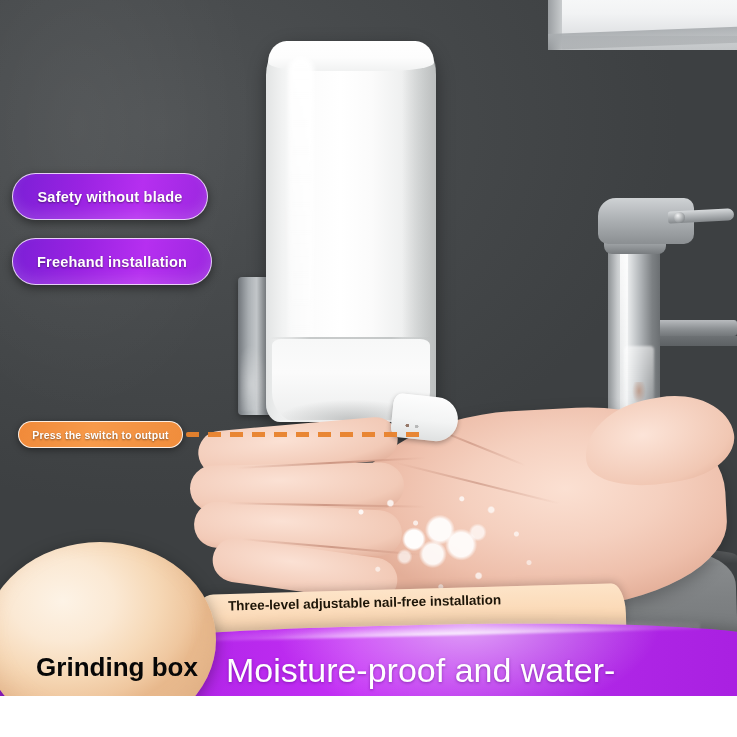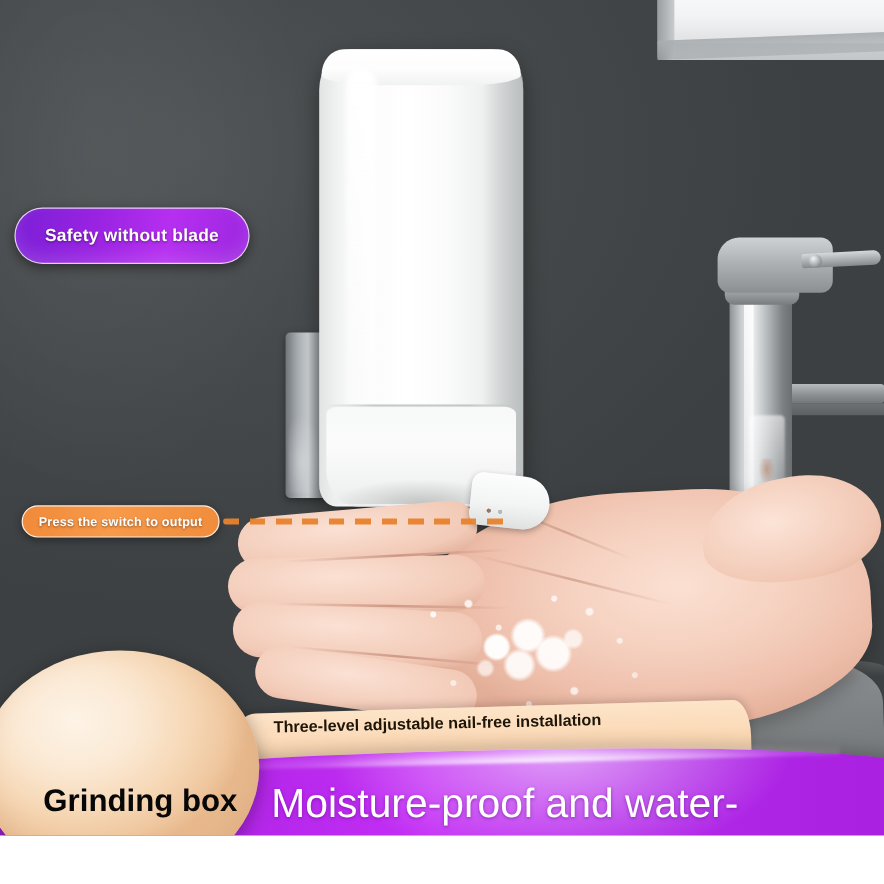--- a/index.html
+++ b/index.html
@@ -401,20 +401,23 @@
   <div class="lever"></div>
   <div class="lever-dots"></div>
 
   <div class="powder"></div>
   <div class="powder-specks"></div>
 
   <div id="badge-safety" class="pill pill-purple">
     <span>Safety without blade</span>
   </div>
 
+  <div id="badge-freehand" class="pill pill-purple">
+    <span>Freehand installation</span>
+  </div>
 
   <div id="badge-press" class="pill pill-orange">
     <span>Press the switch to output</span>
   </div>
   <div class="dash-line"></div>
 
   <div class="tan-strip"></div>
   <div class="tan-text">Three-level adjustable nail-free installation</div>
 
   <div class="purple-banner"></div>

